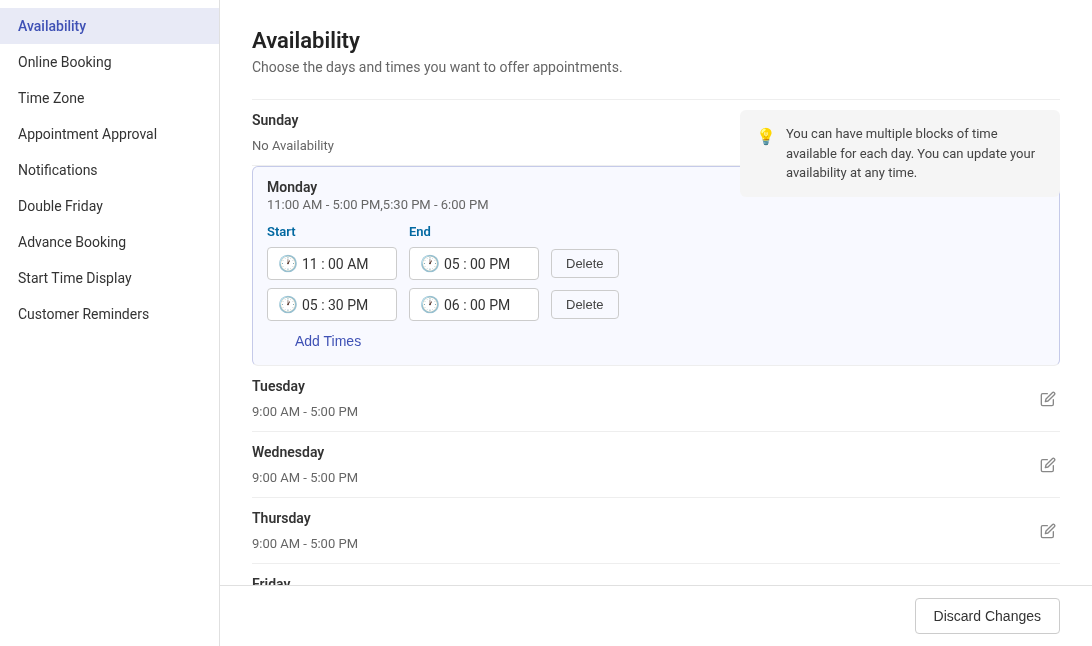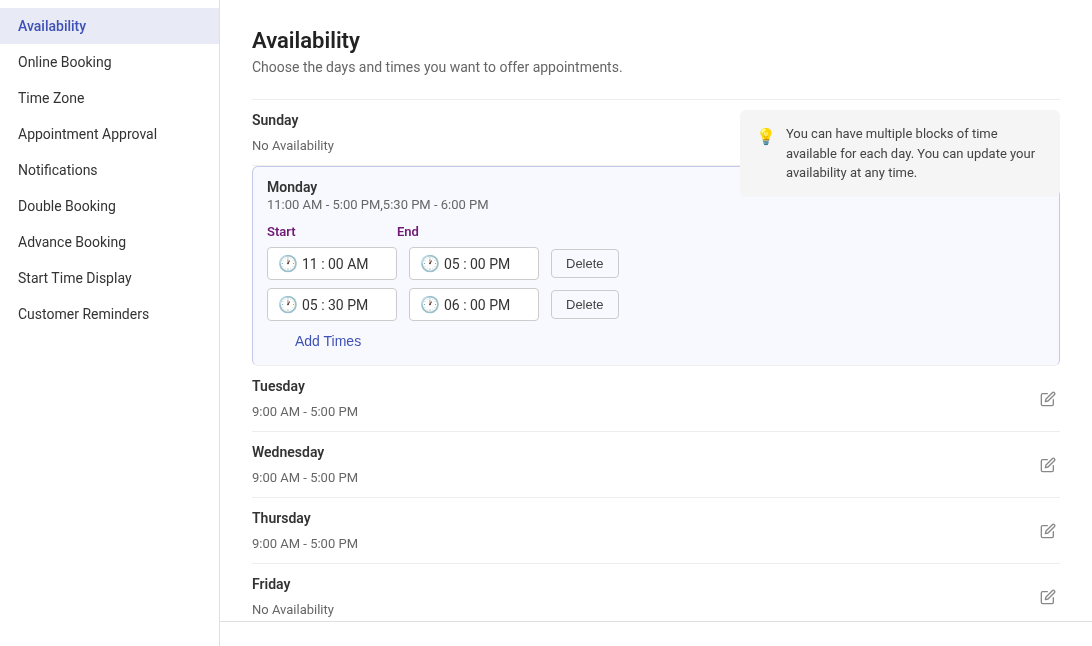--- a/index.html
+++ b/index.html
@@ -94,24 +94,25 @@
       font-size: 18px;
       line-height: 1;
       padding: 0 4px;
     }
 
     .time-table {
       padding: 0 14px 12px 14px;
     }
     .time-table-header {
       display: flex;
+      gap: 12px;
       margin-bottom: 8px;
       font-size: 13px;
       font-weight: 600;
-      color: #701a75;
+      color: #0369a1;
     }
     .time-table-header .col-start { width: 130px; }
     .time-table-header .col-end { width: 130px; }
 
     .time-row {
       display: flex;
       align-items: center;
       gap: 12px;
       margin-bottom: 8px;
     }
@@ -221,21 +222,21 @@
 </head>
 <body>
 
 <nav class="sidebar">
 
 <div class="sidebar-item active">Availability</div>
     <div class="sidebar-item">Online Booking</div>
     <div class="sidebar-item">Time Zone</div>
     <div class="sidebar-item">Appointment Approval</div>
     <div class="sidebar-item">Notifications</div>
-    <div class="sidebar-item">Double Booking</div>
+    <div class="sidebar-item">Double Friday</div>
     <div class="sidebar-item">Advance Booking</div>
     <div class="sidebar-item">Start Time Display</div>
     <div class="sidebar-item">Customer Reminders</div>
   </nav>
 
 <div class="main">
   <div class="content-area">
     <h1 class="page-title">Availability</h1>
     <p class="page-subtitle">Choose the days and times you want to offer appointments.</p>
 
@@ -348,13 +349,14 @@
       </div>
   </div>
 
   <div class="info-box">
     <span class="info-icon">💡</span>
     <span>You can have multiple blocks of time available for each day. You can update your availability at any time.</span>
   </div>
 </div>
 
 <div class="footer">
+  <button class="discard-btn">Discard Changes</button>
 </div>
 
 </body></html>

